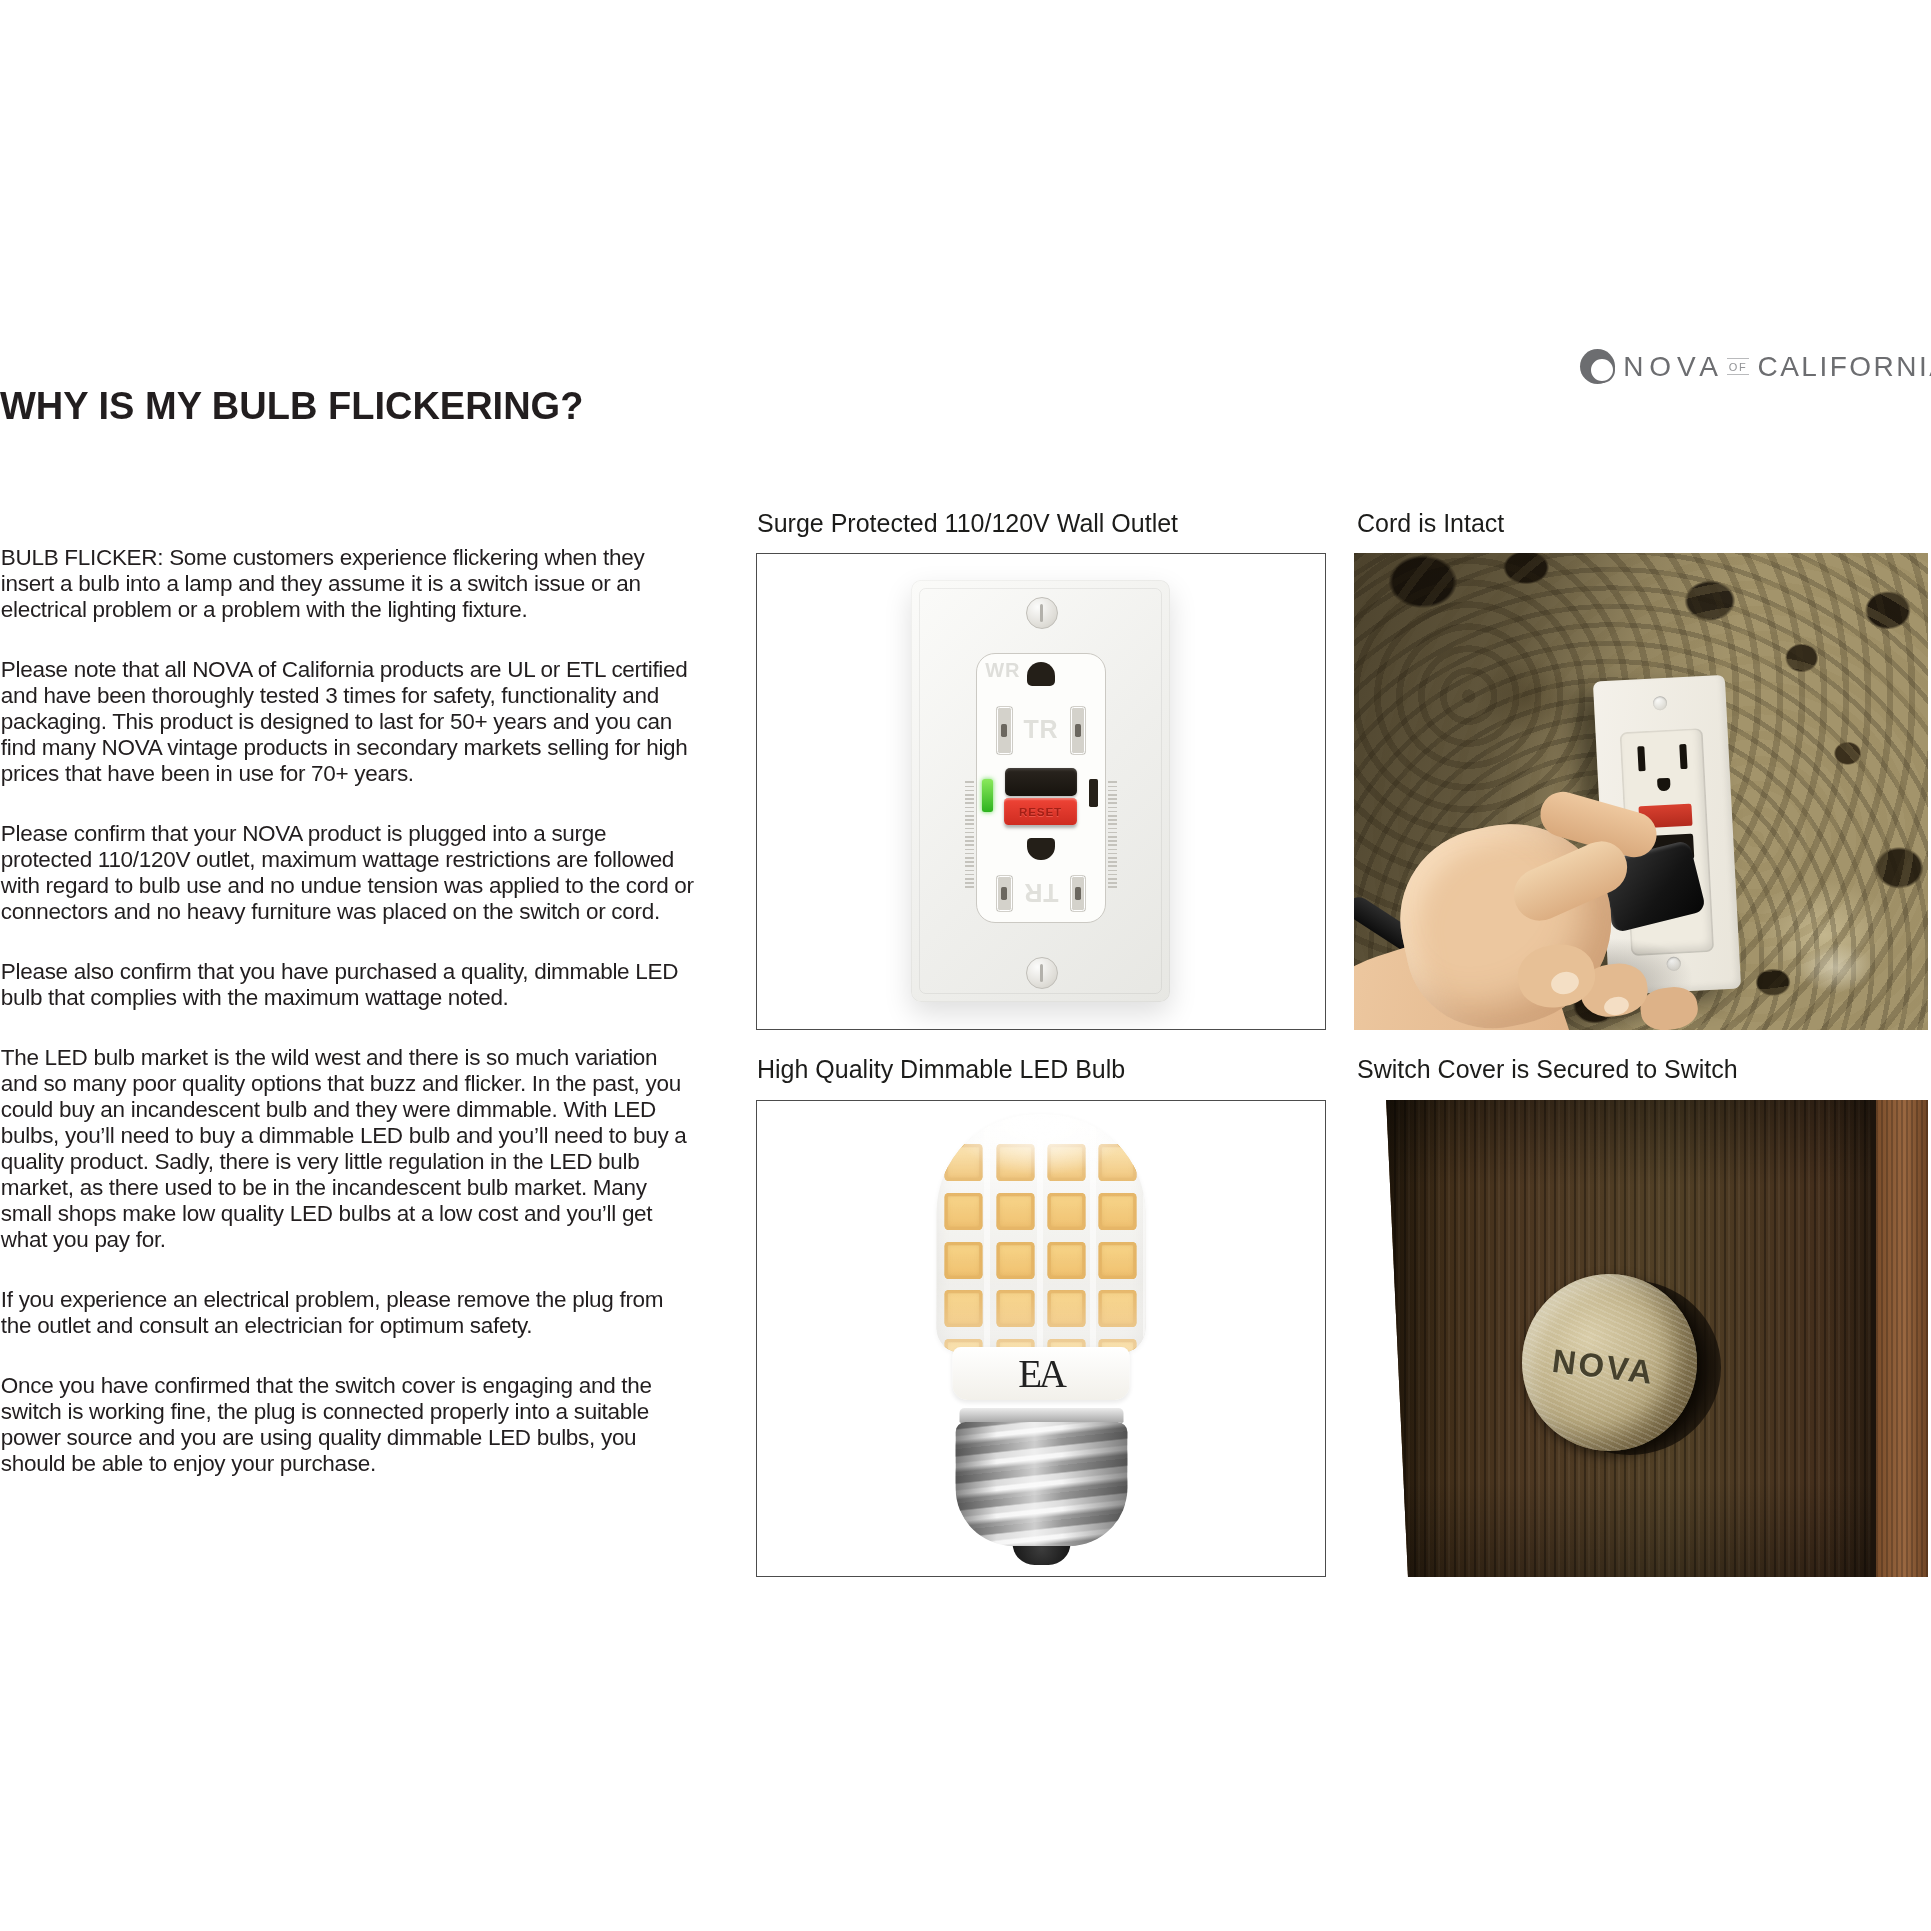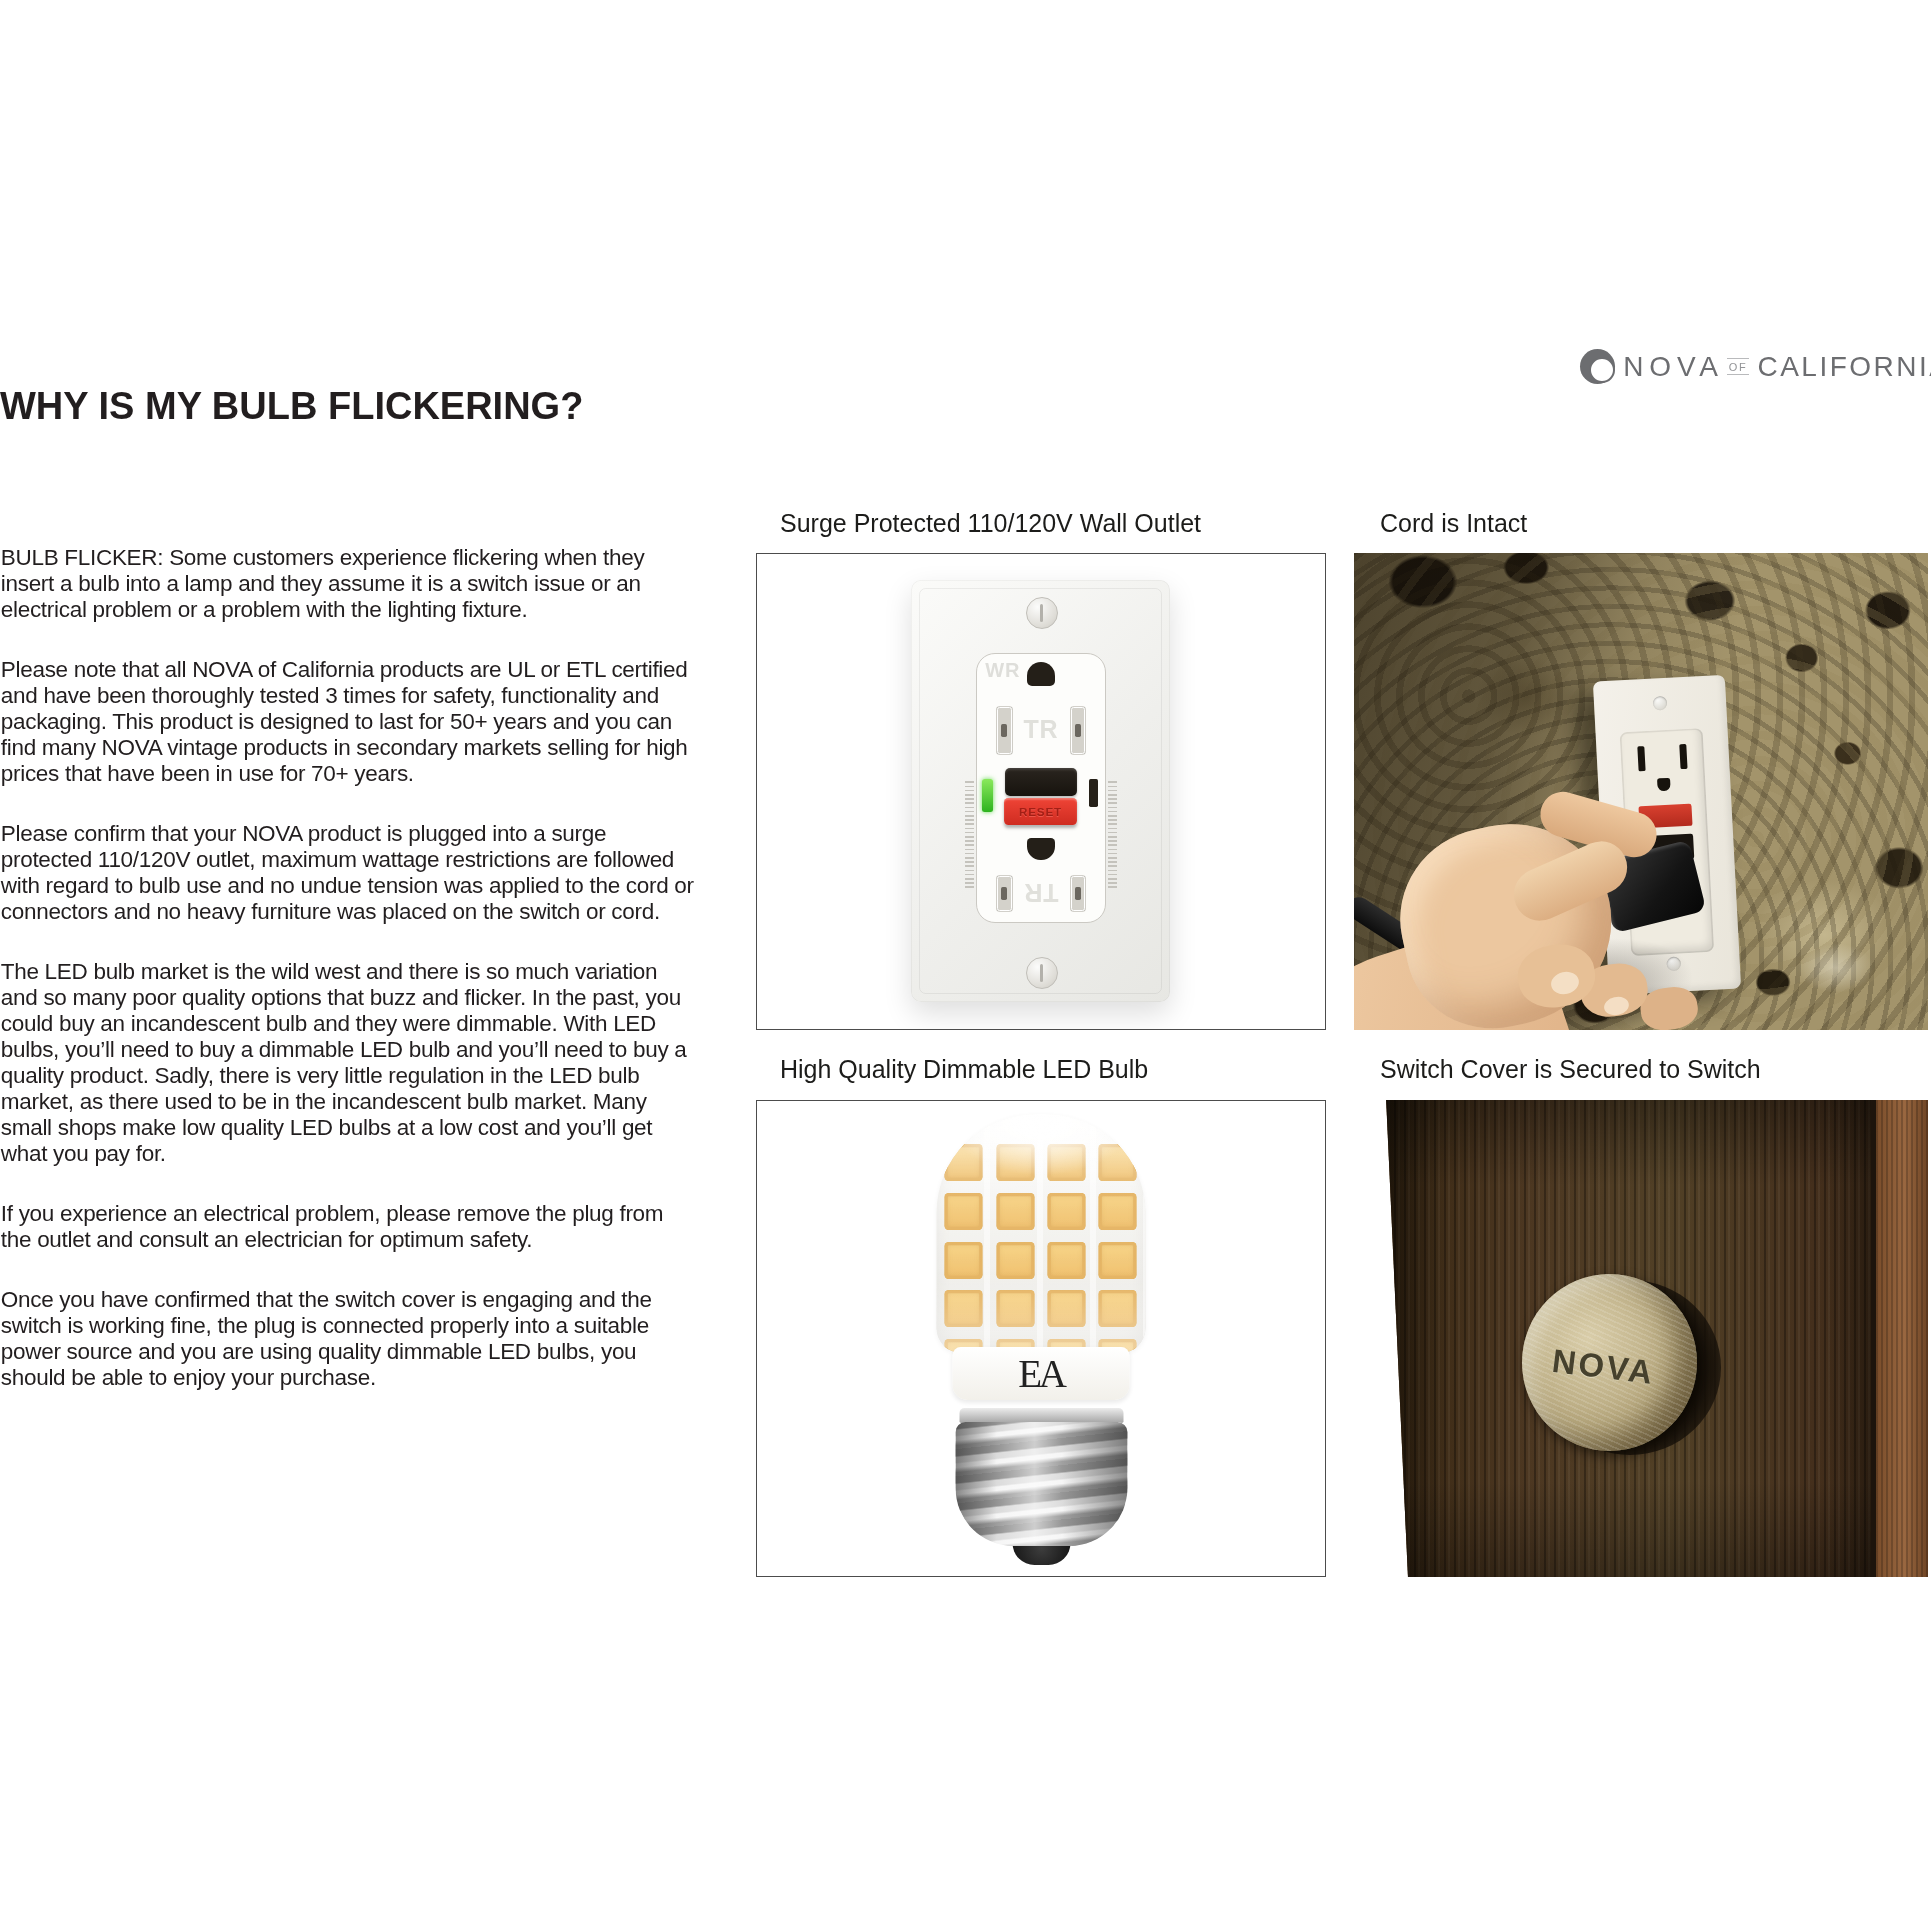--- a/index.html
+++ b/index.html
@@ -15,21 +15,21 @@
   .logo-nova{font-size:28px;letter-spacing:5.8px;margin-left:8.3px;font-weight:400;}
   .logo-of{font-size:11px;letter-spacing:1.7px;color:#939497;border-top:0.8px solid #b9babc;border-bottom:0.8px solid #b9babc;
         padding:1.7px 1.7px;margin:0 8.3px 0 3.3px;}
   .logo-cal{font-size:28px;letter-spacing:2.5px;font-weight:400;}
 
   
   .article{position:absolute;left:0.8px;top:545px;width:701px;}
   .article p{margin:0 3px 34px 0;font-size:22.5px;line-height:26px;letter-spacing:-0.3px;color:#221e1f;}
 
   
-  .cap{position:absolute;font-size:25px;color:#1c1c1a;font-weight:500;letter-spacing:0px;margin-left:23px;}
+  .cap{position:absolute;font-size:25px;color:#1c1c1a;font-weight:500;letter-spacing:0px;}
   .cap1{left:757px;top:509px;} .cap2{left:1357px;top:509px;}
   .cap3{left:757px;top:1055px;} .cap4{left:1357px;top:1055px;}
 
   
   .panel{position:absolute;overflow:hidden;box-sizing:border-box;}
   .panel1{left:756px;top:553px;width:570px;height:477px;border:1.7px solid #4c4c4c;background:#fff;}
   .panel2{left:1354px;top:553px;width:574px;height:477px;}
   .panel3{left:756px;top:1100px;width:570px;height:477px;border:1.7px solid #4c4c4c;background:#fff;}
   .panel4{left:1354px;top:1100px;width:574px;height:477px;background:#fff;}
 
@@ -179,20 +179,21 @@
     <span class="logo-mark"></span>
     <span class="logo-nova">NOVA</span>
     <span class="logo-of">OF</span>
     <span class="logo-cal">CALIFORNIA</span>
   </div>
 
   <div class="article">
     <p>BULB FLICKER: Some customers experience flickering when they insert a bulb into a lamp and they assume it is a switch issue or an electrical problem or a problem with the lighting fixture.</p>
     <p>Please note that all NOVA of California products are UL or ETL certified and have been thoroughly tested 3 times for safety, functionality and packaging. This product is designed to last for 50+ years and you can find many NOVA vintage products in secondary markets selling for high prices that have been in use for 70+ years.</p>
     <p>Please confirm that your NOVA product is plugged into a surge protected 110/120V outlet, maximum wattage restrictions are followed with regard to bulb use and no undue tension was applied to the cord or connectors and no heavy furniture was placed on the switch or cord.</p>
+    <p>Please also confirm that you have purchased a quality, dimmable LED bulb that complies with the maximum wattage noted.</p>
     <p>The LED bulb market is the wild west and there is so much variation and so many poor quality options that buzz and flicker. In the past, you could buy an incandescent bulb and they were dimmable. With LED bulbs, you’ll need to buy a dimmable LED bulb and you’ll need to buy a quality product. Sadly, there is very little regulation in the LED bulb market, as there used to be in the incandescent bulb market. Many small shops make low quality LED bulbs at a low cost and you’ll get what you pay for.</p>
     <p>If you experience an electrical problem, please remove the plug from the outlet and consult an electrician for optimum safety.</p>
     <p>Once you have confirmed that the switch cover is engaging and the switch is working fine, the plug is connected properly into a suitable power source and you are using quality dimmable LED bulbs, you should be able to enjoy your purchase.</p>
   </div>
 
   <div class="cap cap1">Surge Protected 110/120V Wall Outlet</div>
   <div class="cap cap2">Cord is Intact</div>
   <div class="cap cap3">High Quality Dimmable LED Bulb</div>
   <div class="cap cap4">Switch Cover is Secured to Switch</div>
 

